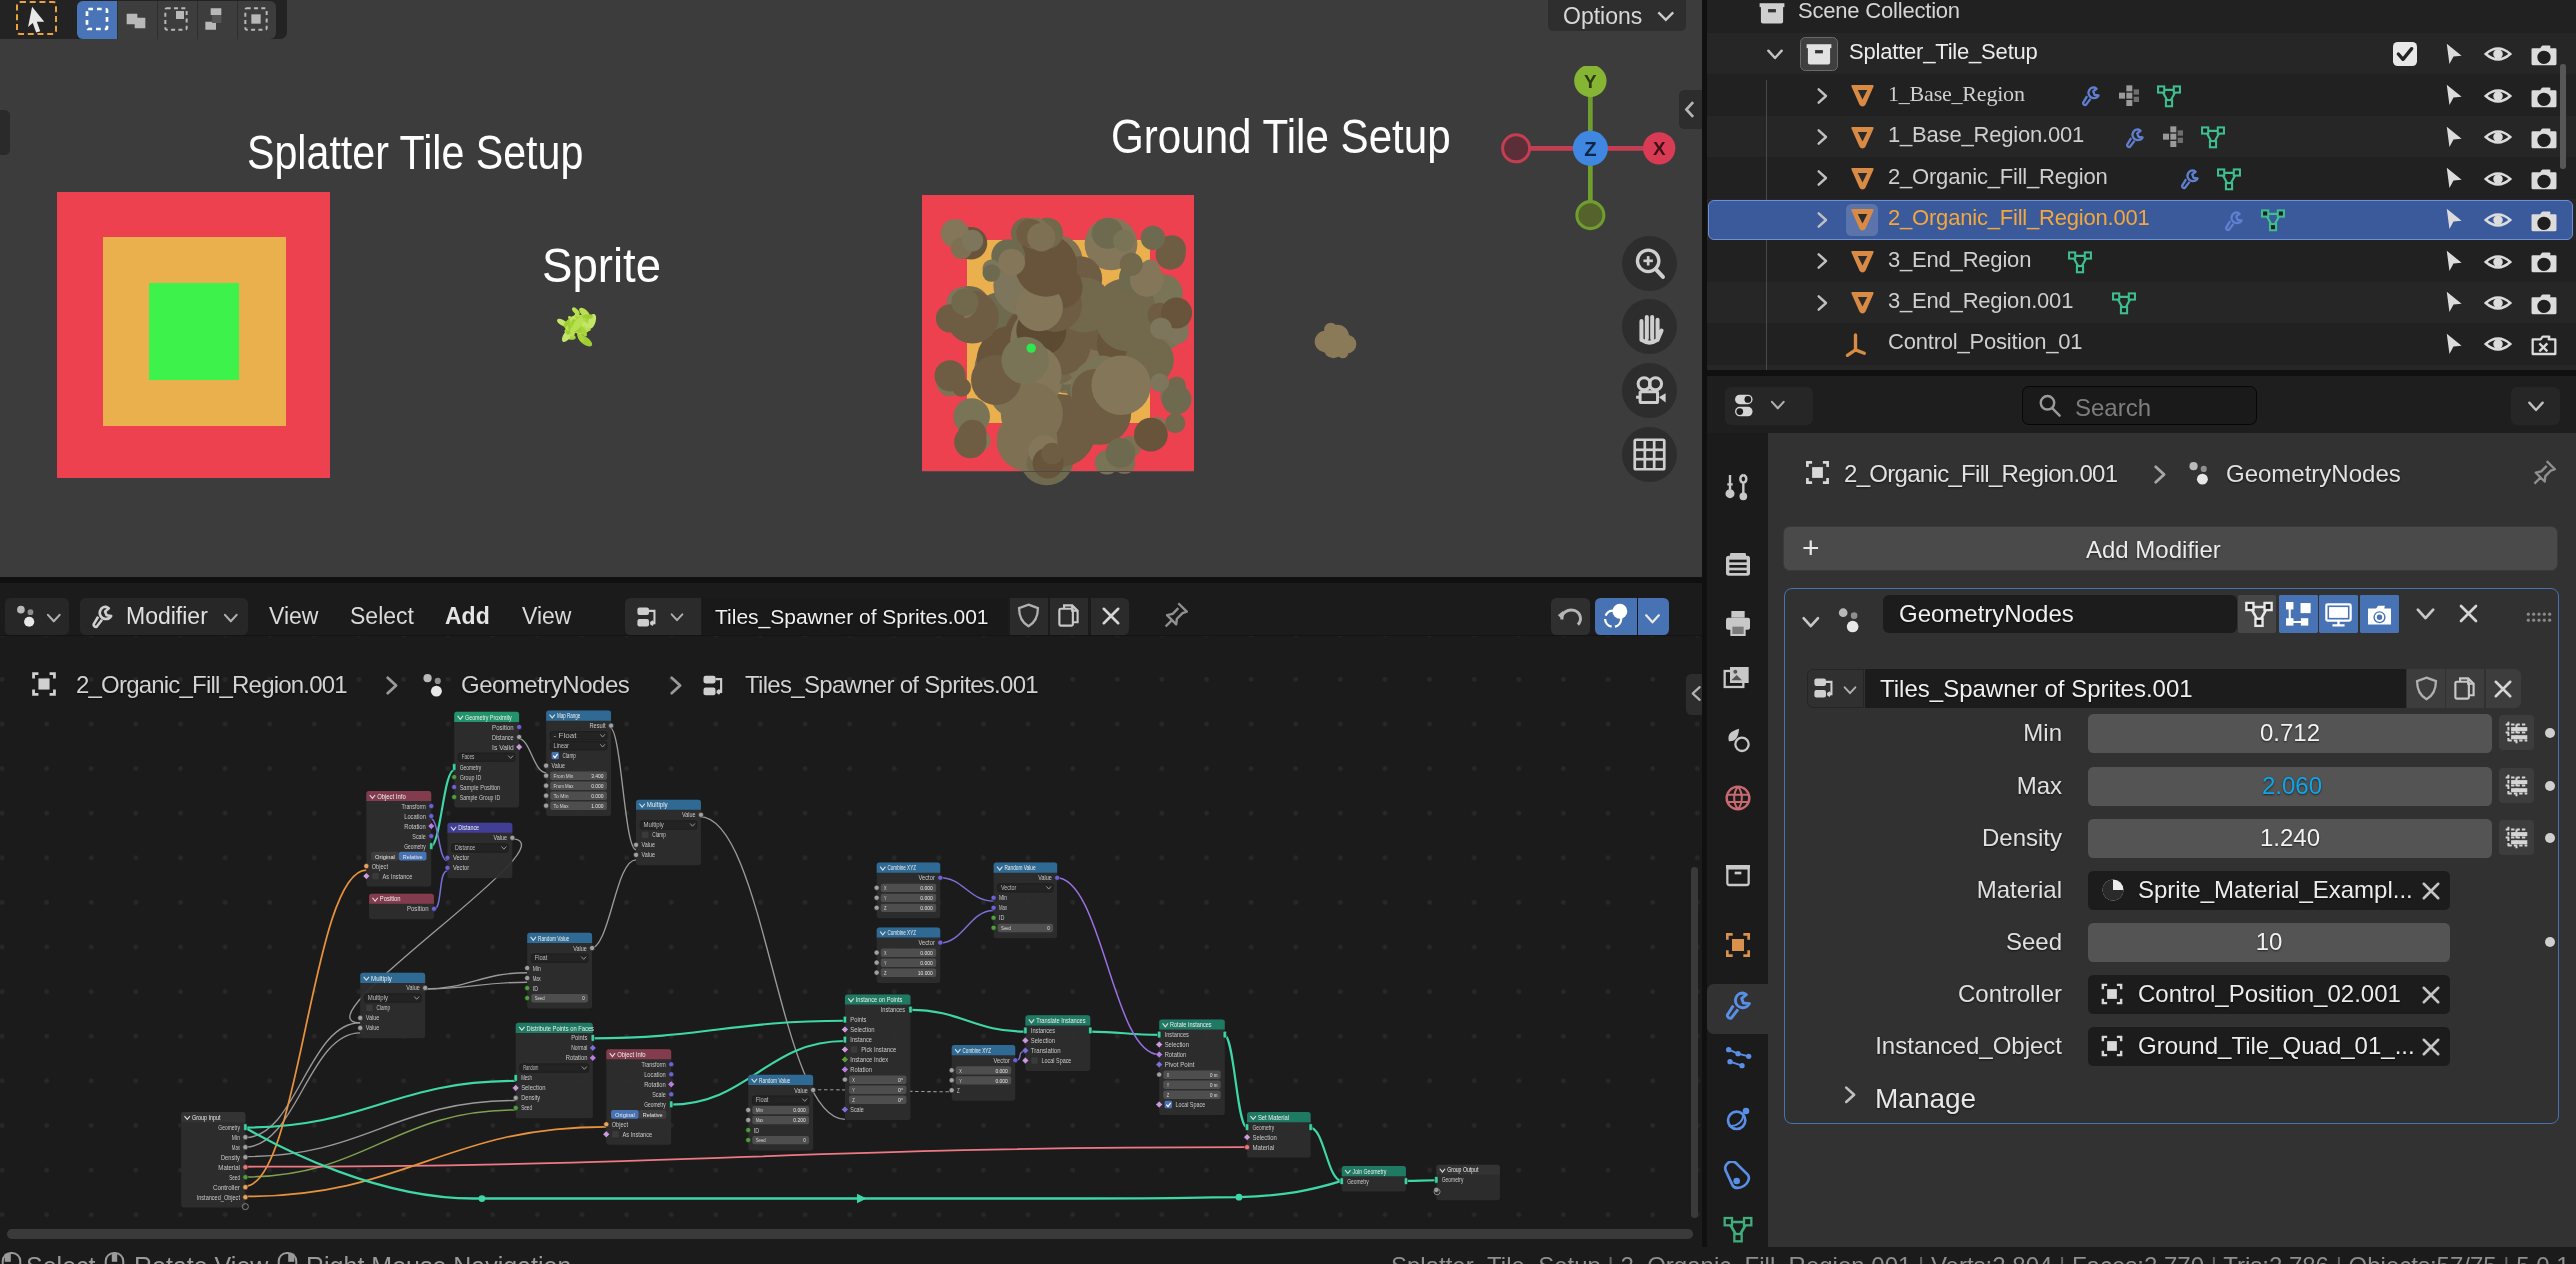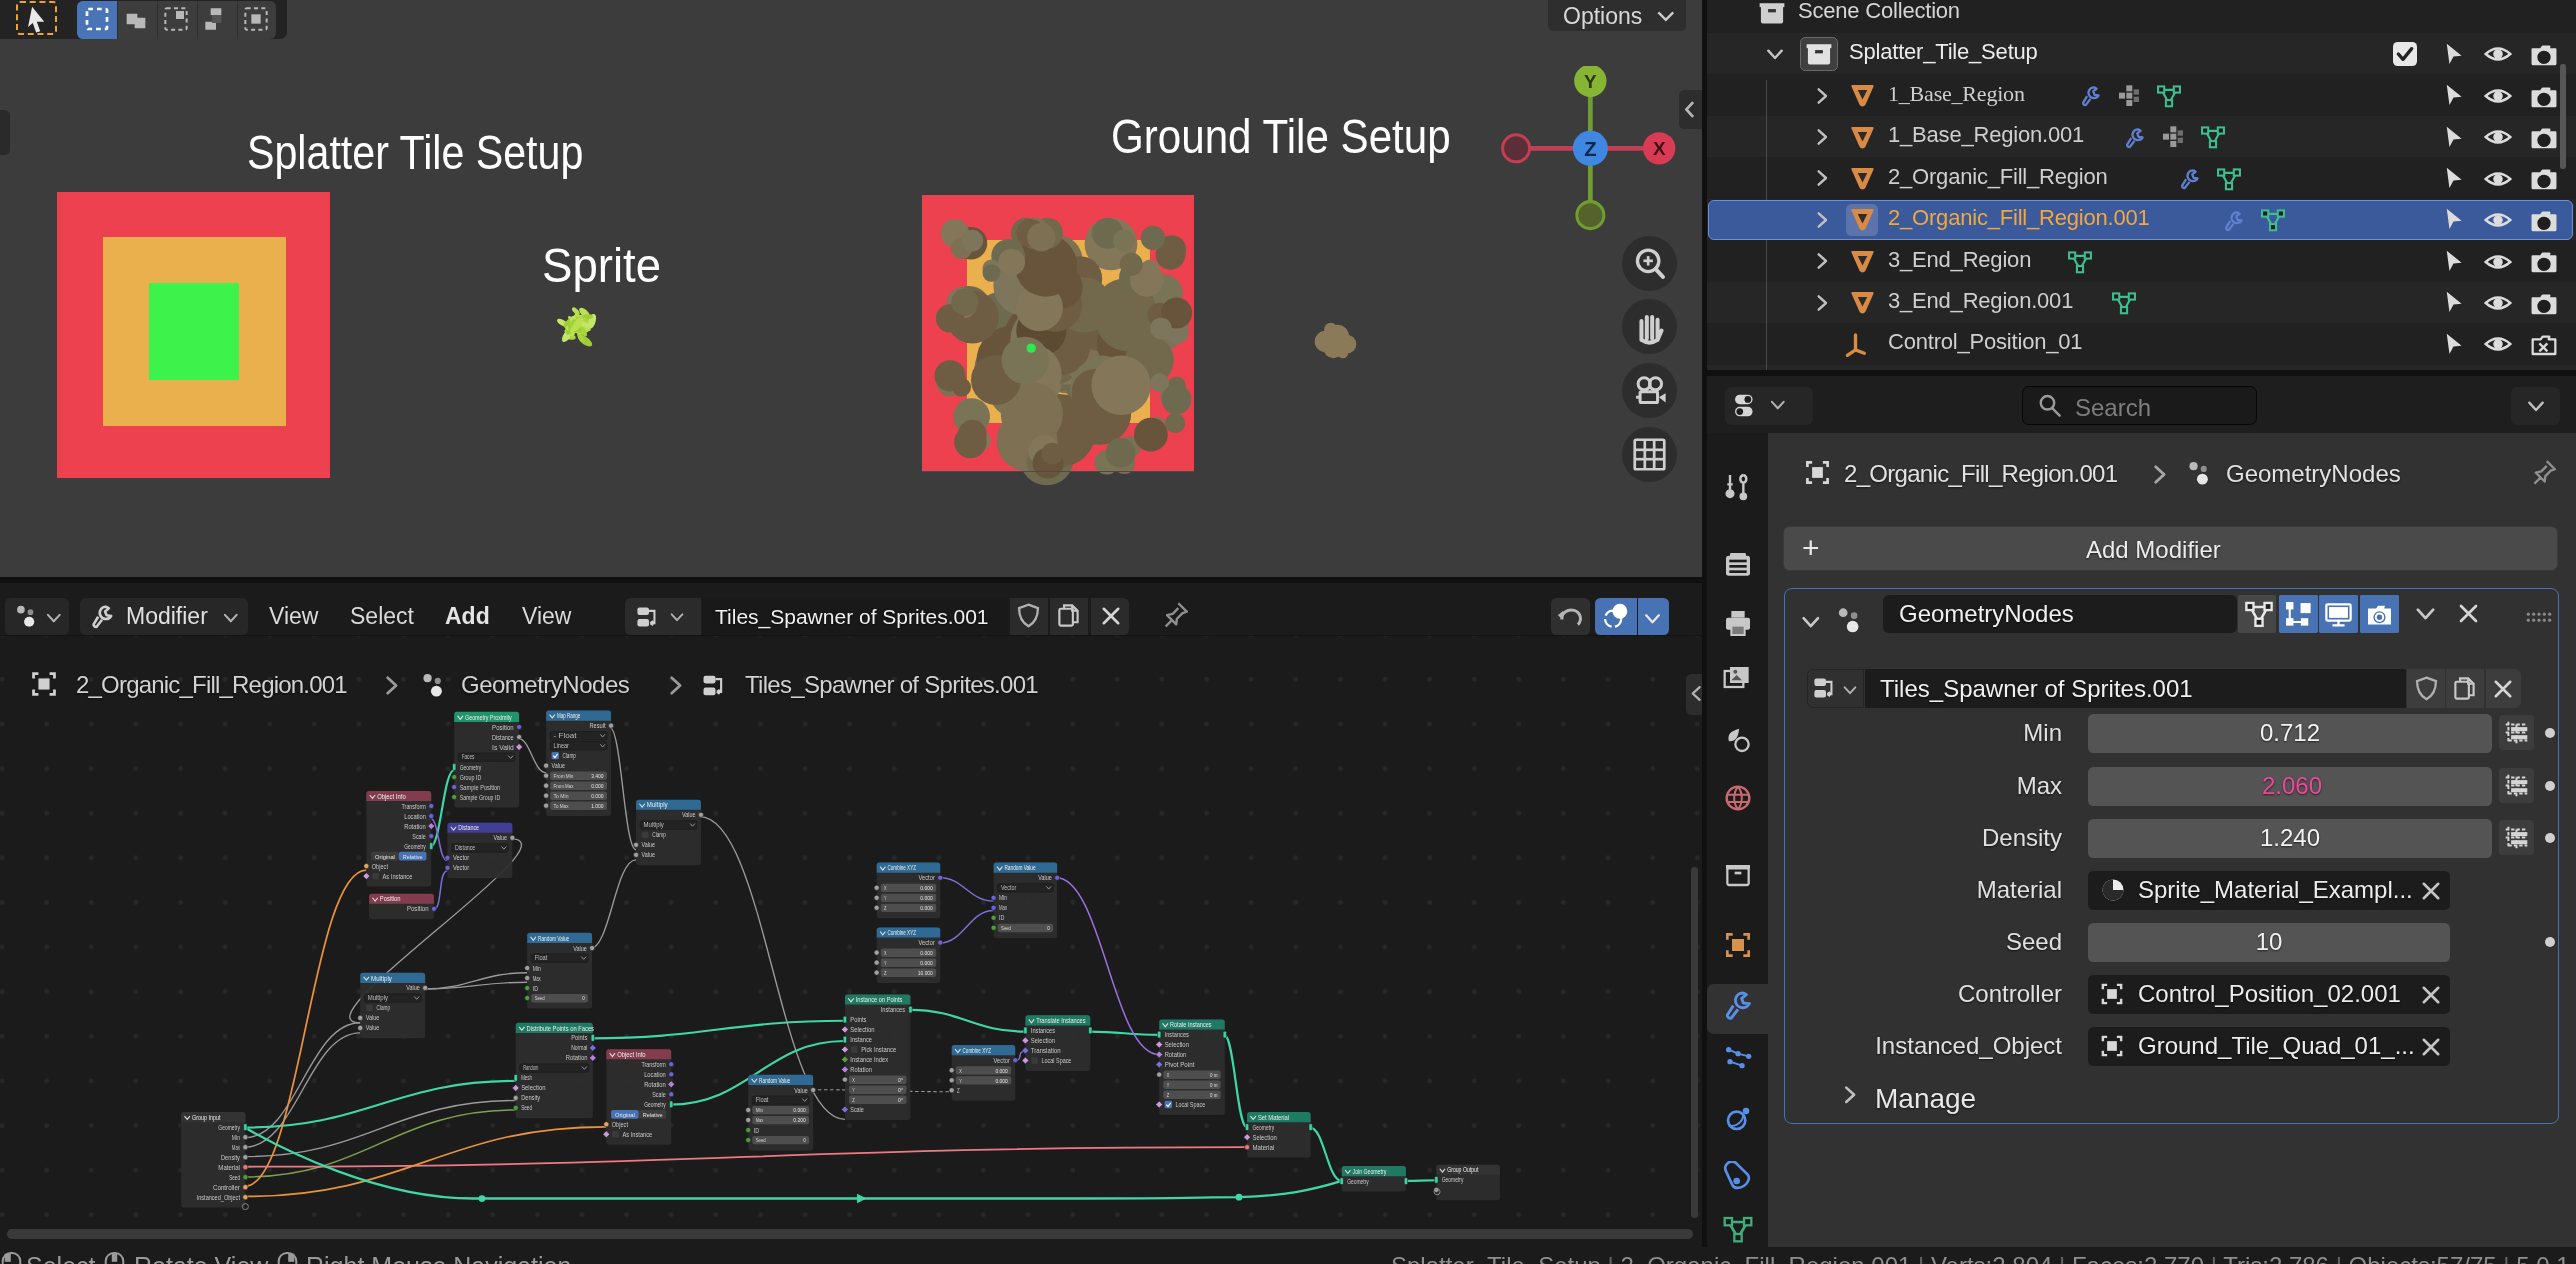--- a/index.html
+++ b/index.html
@@ -1404,21 +1404,21 @@
     <div class="abs" style="left:796px;top:343px;"><svg width="27" height="27" viewBox="0 0 40 40">
         <g stroke="#d5d5d5" stroke-width="3" fill="none">
           <path d="M8 4 V36 M4 8 H36 M4 20 H36 M8 32 H36 M20 8 V36" stroke-dasharray="5 3"></path>
         </g>
         <rect x="12" y="12" width="24" height="6" fill="#d5d5d5"></rect>
         <rect x="12" y="24" width="24" height="6" fill="#d5d5d5"></rect>
       </svg></div>
     <div class="abs" style="left:838px;top:352px;width:10px;height:10px;background:#cfcfcf;border-radius:50%;"></div>
     <div class="abs shadow" style="left:0;top:396px;width:355px;text-align:right;font-size:24px;color:#e0e0e0;">Max</div>
     <div class="abs" style="left:381px;top:391px;width:404px;height:39px;background:#545454;border-radius:5.4px;"></div>
-    <div class="abs shadow" style="left:381px;top:396px;width:408px;text-align:center;font-size:24px;color:#ec4899;">2.060</div>
+    <div class="abs shadow" style="left:381px;top:396px;width:408px;text-align:center;font-size:24px;color:#0ea5e9;">2.060</div>
     <div class="abs" style="left:792px;top:392px;width:35px;height:35px;background:#3d3d3d;border-radius:4px;"></div>
     <div class="abs" style="left:796px;top:396px;"><svg width="27" height="27" viewBox="0 0 40 40">
         <g stroke="#d5d5d5" stroke-width="3" fill="none">
           <path d="M8 4 V36 M4 8 H36 M4 20 H36 M8 32 H36 M20 8 V36" stroke-dasharray="5 3"></path>
         </g>
         <rect x="12" y="12" width="24" height="6" fill="#d5d5d5"></rect>
         <rect x="12" y="24" width="24" height="6" fill="#d5d5d5"></rect>
       </svg></div>
     <div class="abs" style="left:838px;top:405px;width:10px;height:10px;background:#cfcfcf;border-radius:50%;"></div>
     <div class="abs shadow" style="left:0;top:448px;width:355px;text-align:right;font-size:24px;color:#e0e0e0;">Density</div>

